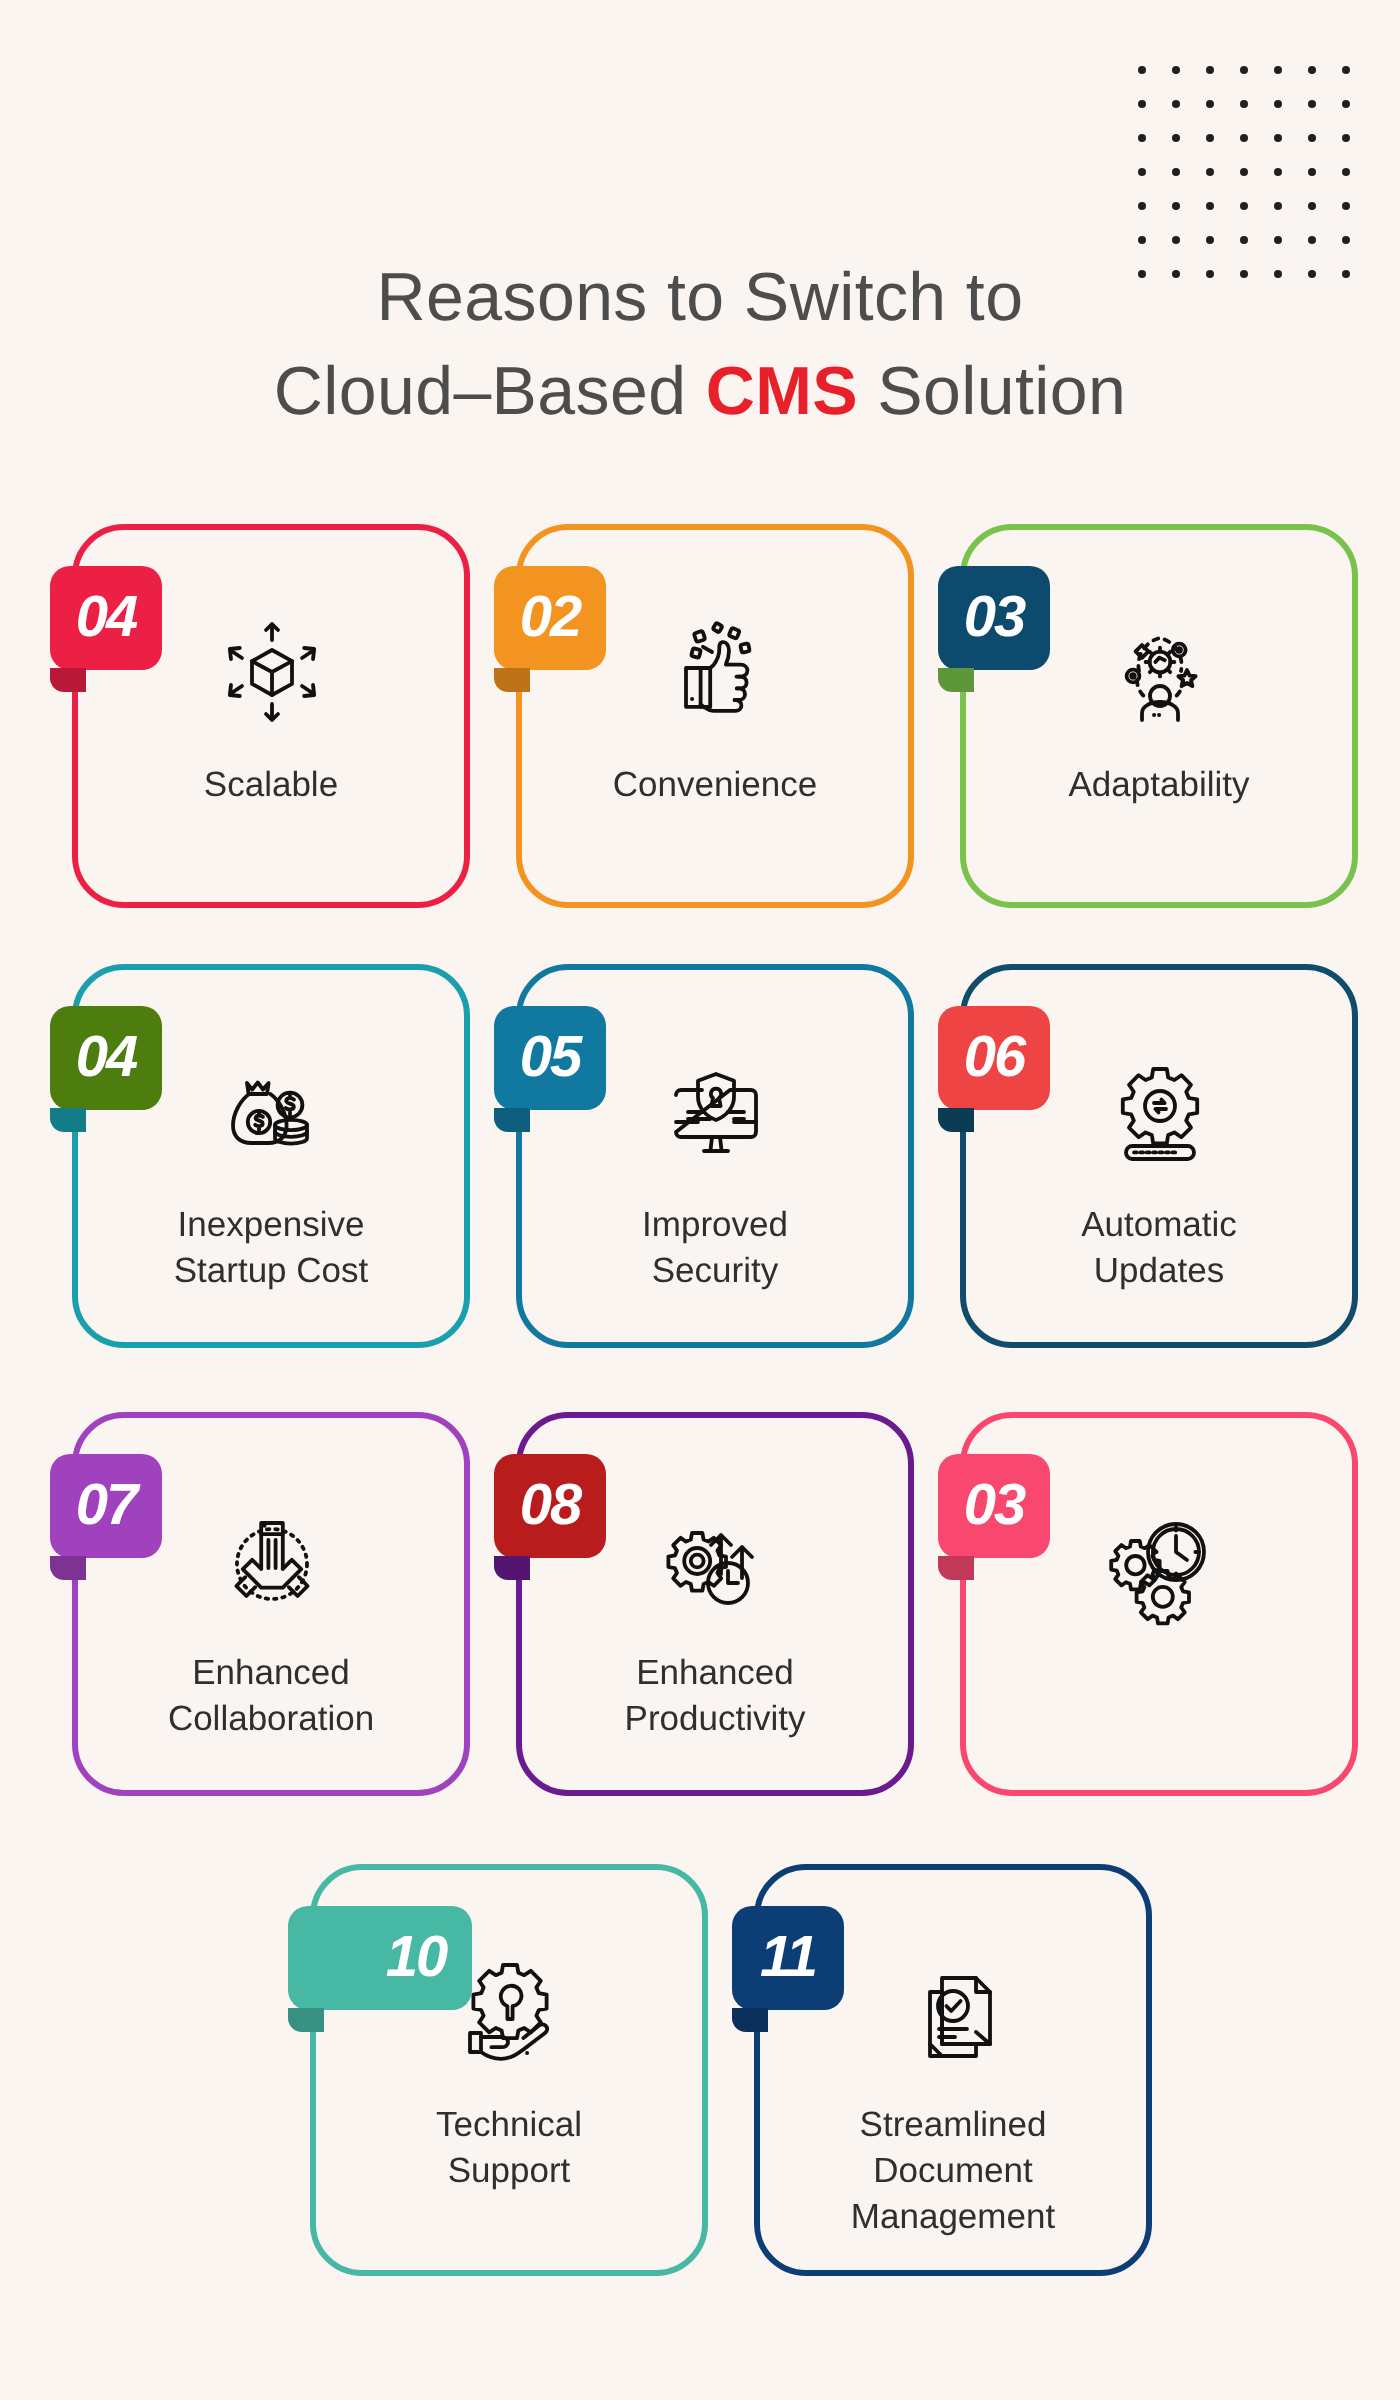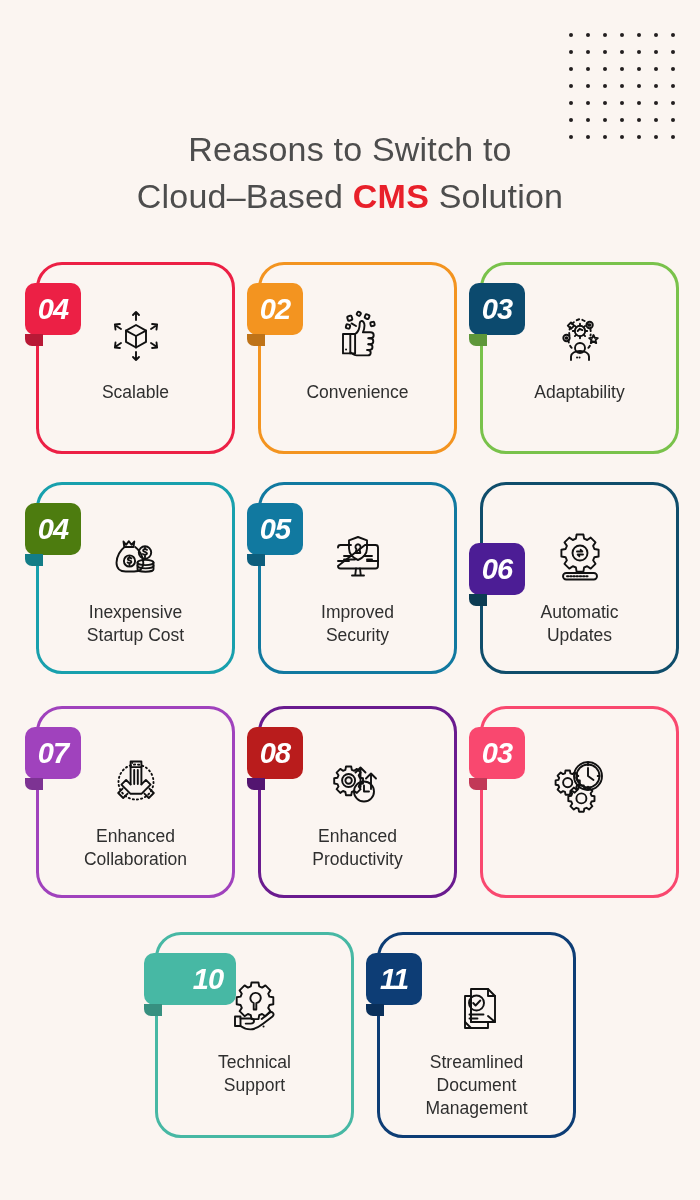--- a/index.html
+++ b/index.html
@@ -271,21 +271,21 @@
      <path d="M30 55.5h12M34 48.5l-.8 7M38 48.5l.8 7"></path>
      <path d="M36 17l9 3.4v8.1c0 5.5-4.3 9.8-9 11.5-4.7-1.7-9-6-9-11.5v-8.1z"></path>
      <path d="M36 24.3a2.6 2.6 0 0 1 1.5 4.7l.8 4h-4.6l.8-4A2.6 2.6 0 0 1 36 24.3z"></path>
             </g>
           </svg>
         </div>
         <div class="card-label" style="white-space: pre-line;">Improved
 Security</div>
       </div>
       <div class="card" style="left: 480px; top: 482px; width: 199px; height: 192px; border-color: rgb(15, 77, 107);">
-        <div class="badge" style="background: #4c1d95; margin-top: 40px;">
+        <div class="badge" style="background: #ef4444;">
           <span>06</span>
           <span class="fold" style="background: rgb(15, 77, 107);"></span>
         </div>
         <div class="icon-wrap">
           <svg width="72" height="72" viewBox="0 0 72 72">
    <g fill="none" stroke="#111" stroke-width="1.9" stroke-linecap="round" stroke-linejoin="round">
               <path d="M32.6 14.5h6.8l.7 4.2 3.1 1.3 3.5-2.4 4.8 4.8-2.4 3.5 1.3 3.1 4.2.7v6.8l-4.2.7-1.3 3.1 2.4 3.5-4.8 4.8-3.5-2.4-3.1 1.3-.7 4.2h-6.8l-.7-4.2-3.1-1.3-3.5 2.4-4.8-4.8 2.4-3.5-1.3-3.1-4.2-.7v-6.8l4.2-.7 1.3-3.1-2.4-3.5 4.8-4.8 3.5 2.4 3.1-1.3z"></path>
      <circle cx="36" cy="33" r="7.5"></circle>
      <path d="M33 31.5h5.3l-1.6-1.7M39 34.5h-5.3l1.6 1.7"></path>
      <rect x="19" y="53" width="34" height="6.5" rx="3.2"></rect>

